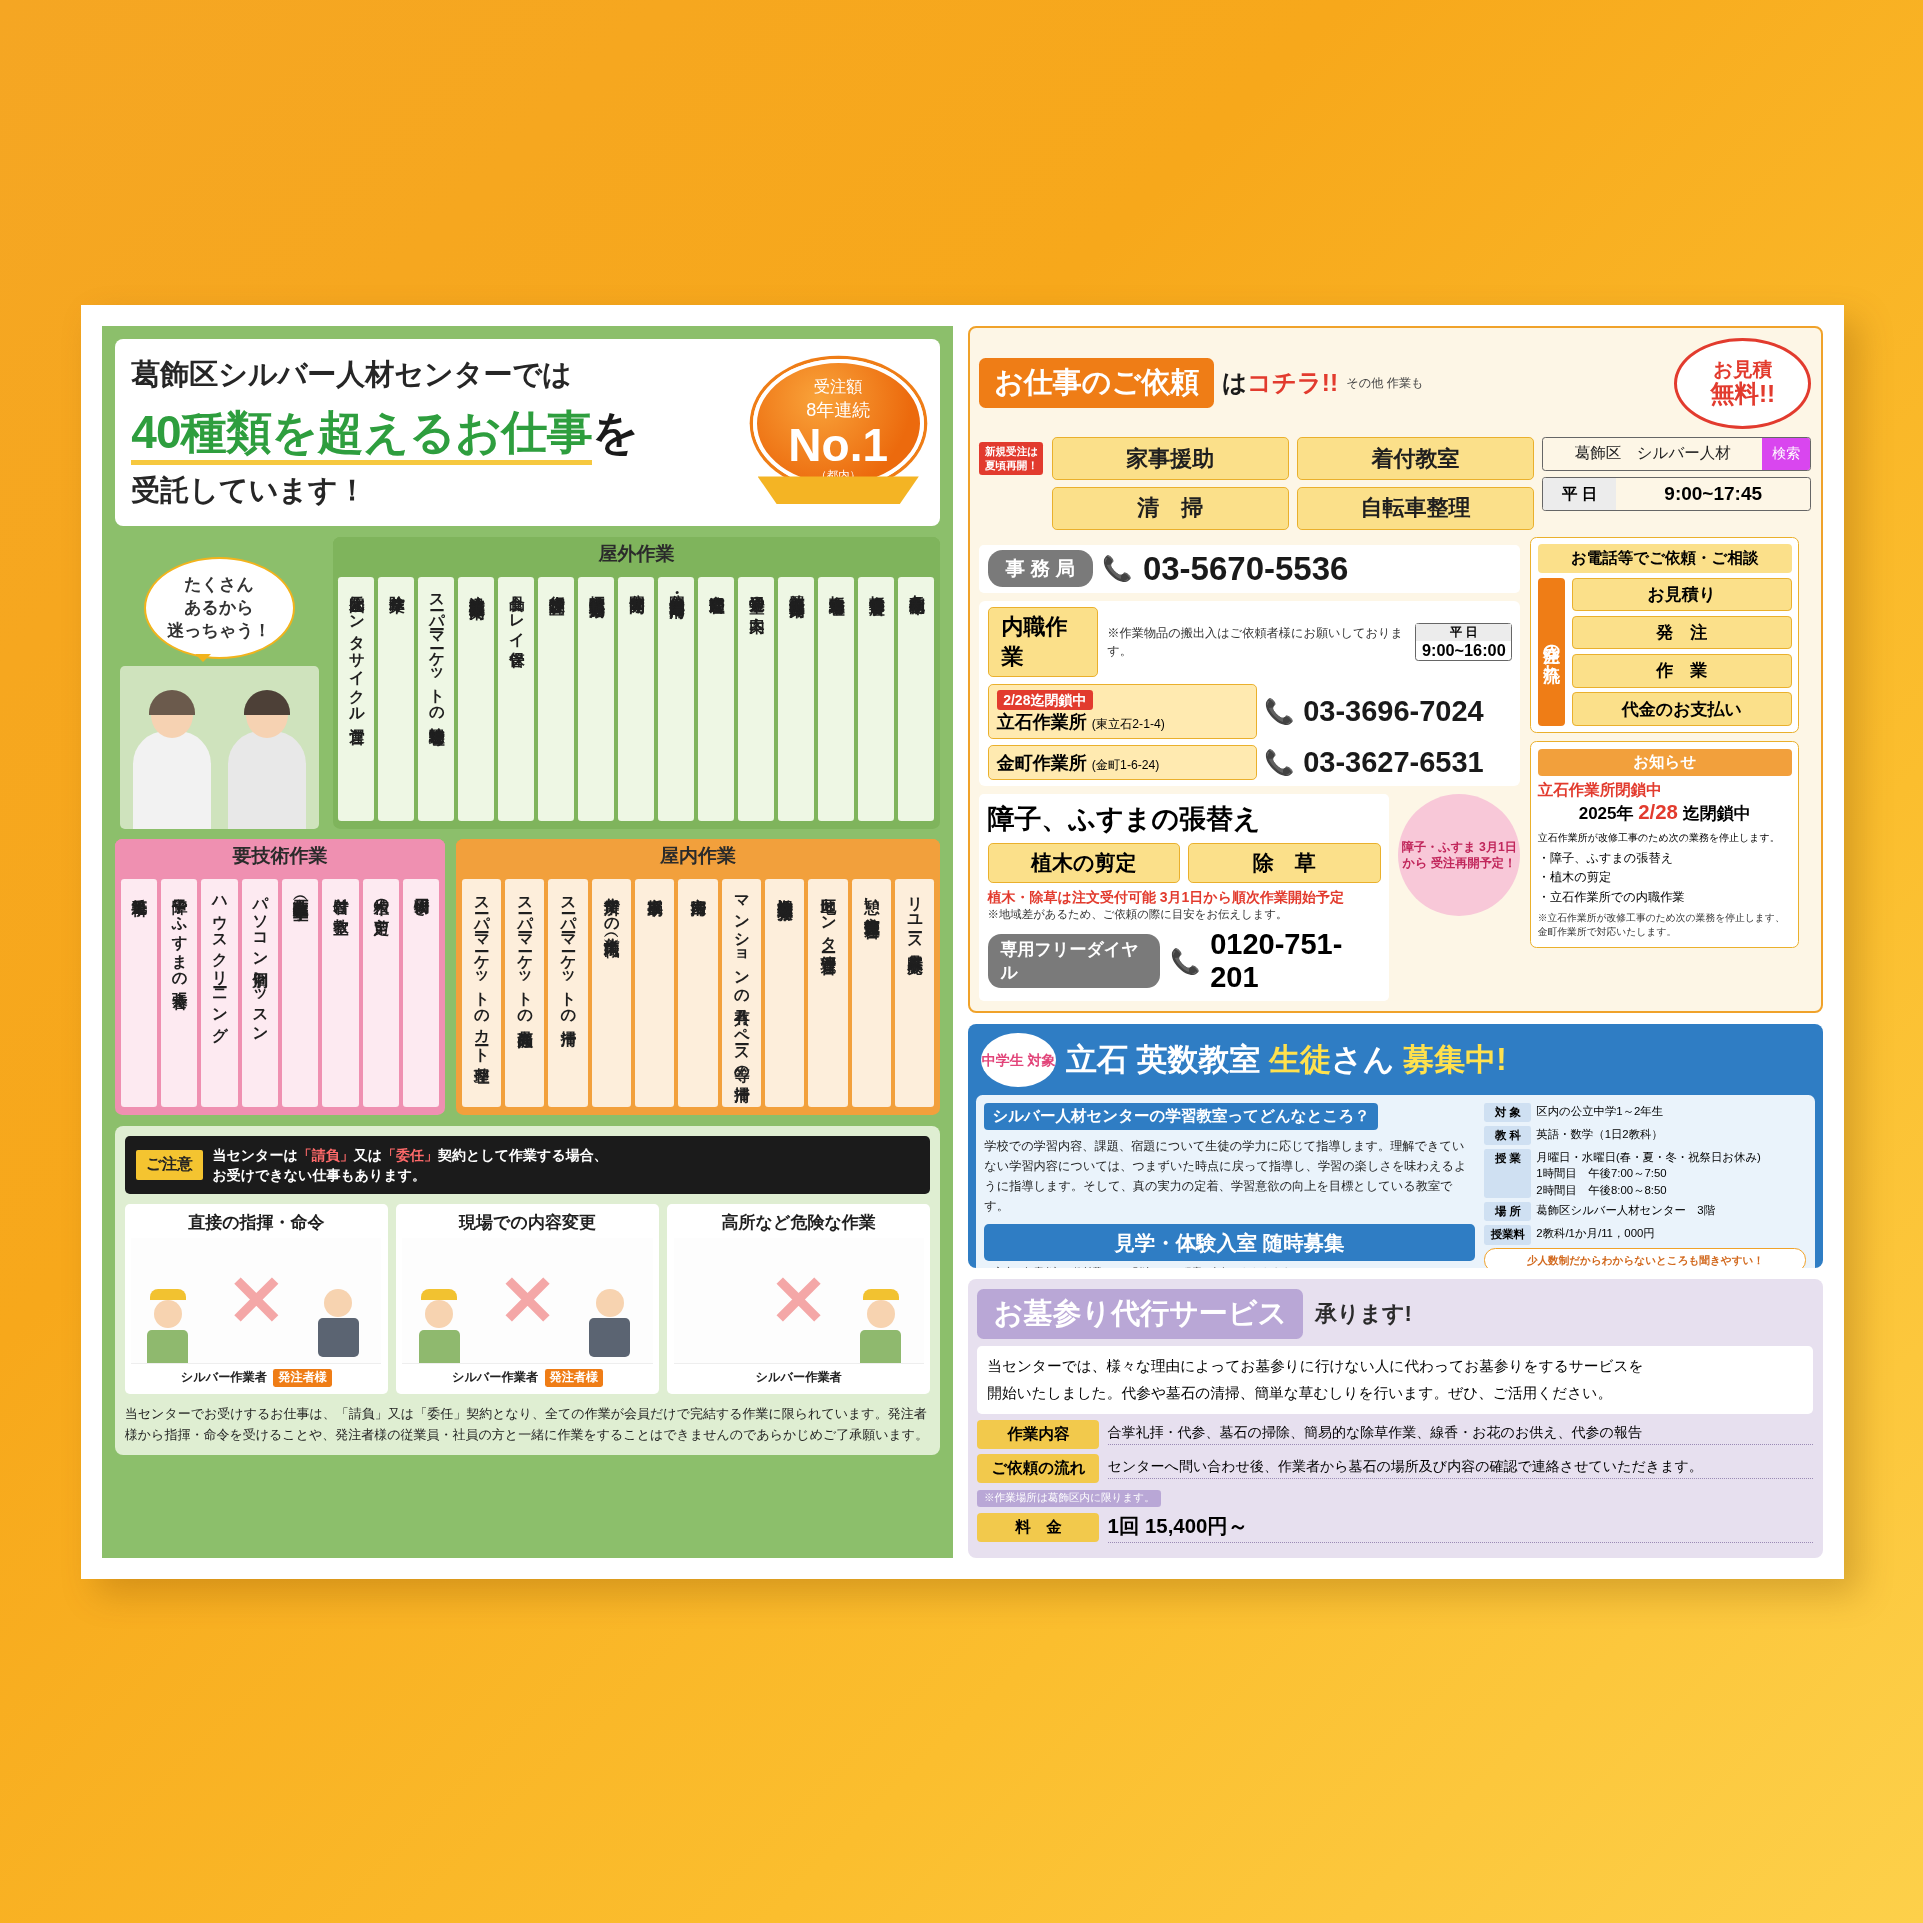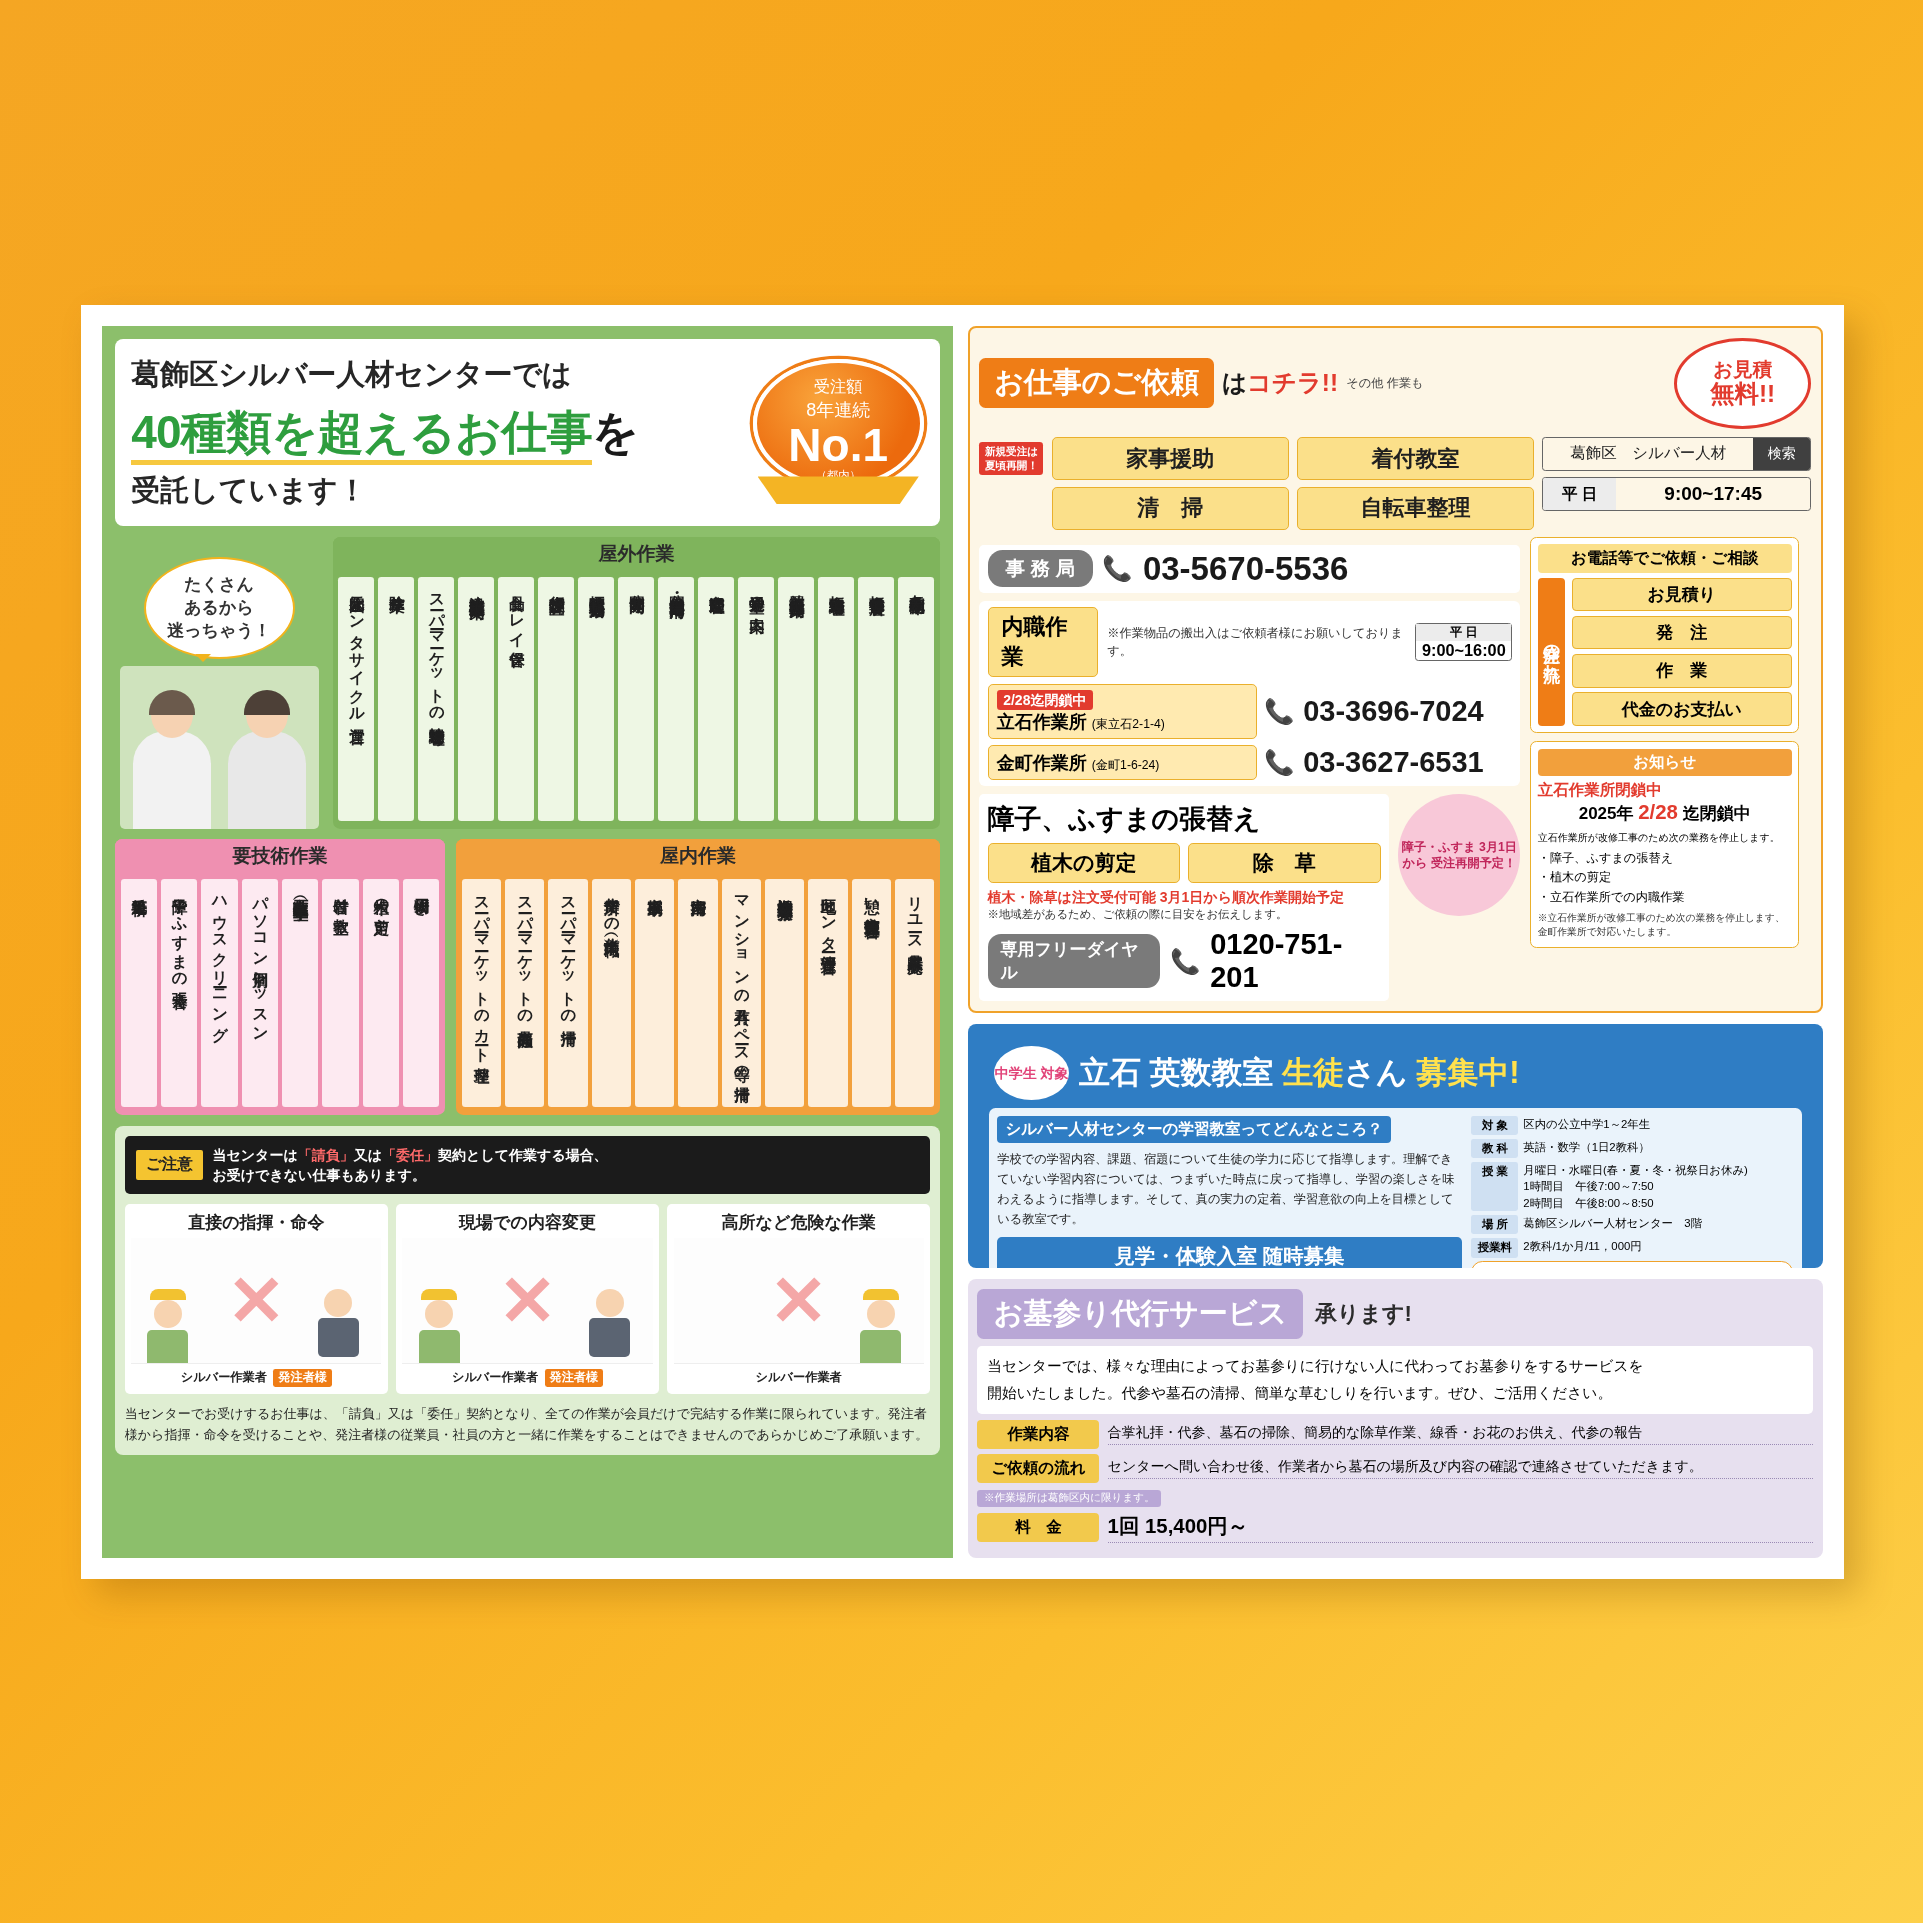--- a/index.html
+++ b/index.html
@@ -128,21 +128,21 @@
   .misc-icon{font-size:12.2px;color:#444;text-align:center;line-height:1.2;}
 
   .svc-grid{ display:flex; gap:8.1px; margin-top:8.1px; align-items:flex-start;}
   .svc-left{flex:1;}
   .svc-row{display:flex;gap:8.1px;margin-bottom:6.5px;align-items:center;}
   .new-tag{background:#e23b2e;color:#fff;font-size:10.6px;font-weight:bold;border-radius:3.3px;padding:3.3px 4.1px;line-height:1.25;text-align:center;width:64px;}
   .svc-btn{flex:1;background:#fbe08a;border:1.6px solid #eab02c;border-radius:4.9px;text-align:center;font-size:22px;font-weight:bold;padding:5.7px 0;color:#1f1f1f;}
   .search-box{width:269px;}
   .search-row{display:flex;border:1.6px solid #666;border-radius:3.3px;overflow:hidden;height:34px;}
   .search-txt{flex:1;font-size:15.5px;display:flex;align-items:center;justify-content:center;color:#222;}
-  .search-btn{width:57px;background:#404040;color:#fff;font-size:14px;display:flex;align-items:center;justify-content:center;}
+  .search-btn{width:48px;background:#d946ef;color:#fff;font-size:14px;display:flex;align-items:center;justify-content:center;}
   .hours-row{display:flex;border:1.6px solid #666;border-radius:3.3px;overflow:hidden;height:34px;margin-top:6.5px;}
   .hours-label{width:73px;background:#ececec;font-size:15.5px;display:flex;align-items:center;justify-content:center;font-weight:bold;}
   .hours-val{flex:1;font-size:19px;font-weight:bold;display:flex;align-items:center;justify-content:center;}
 
   .tel-line{display:flex;align-items:center;gap:9.8px;margin-top:8.1px;background:#fff;border-radius:4.9px;padding:4.9px 8.1px;}
   .tel-tag{background:#7a7a7a;color:#fff;font-size:19.5px;font-weight:bold;border-radius:14.7px;padding:4.9px 18px;}
   .tel-num{font-size:33px;font-weight:bold;color:#1a1a1a;}
   .tel-num.small{font-size:29px;}
   .ph{font-size:24.4px;}
 
@@ -181,21 +181,21 @@
   .notice{width:269px;background:#fff;border:1.6px solid #eab02c;border-radius:6.5px;padding:6.5px;}
   .notice-top{background:#f2a03c;color:#fff;text-align:center;font-size:15.5px;font-weight:bold;border-radius:4.1px;padding:3.3px 0;}
   .notice-red{color:#e23b2e;font-weight:bold;font-size:15.5px;margin-top:4.1px;}
   .notice-date{text-align:center;font-size:17px;font-weight:bold;}
   .notice-date .big{color:#e23b2e;font-size:20.4px;}
   .notice-txt{font-size:10px;line-height:1.6;margin-top:4.1px;}
   .notice-list{font-size:12.2px;line-height:1.6;margin-top:3.3px;}
   .notice-small{font-size:9.8px;line-height:1.5;margin-top:3.3px;color:#333;}
 
   
-  .school{background:#2f7dc4;border-radius:8.1px;padding:15px;overflow:hidden;}
+  .school{background:#2f7dc4;border-radius:8.1px;padding:2px;overflow:hidden;}
   .school-head{display:flex;align-items:center;gap:9.8px;padding:7.3px 11.4px;}
   .sh-tag{background:#fff;color:#e2457a;border-radius:50%;width:75px;height:54px;display:flex;flex-direction:column;align-items:center;justify-content:center;font-size:14px;font-weight:bold;line-height:1.2;}
   .sh-title{color:#fff;font-size:31px;font-weight:bold;}
   .sh-title .yellow{color:#ffe14d;}
   .school-body{background:#eaf3fb;margin:0 6.5px 6.5px;border-radius:6.5px;padding:8.1px;display:flex;gap:9.8px;}
   .sb-left{flex:1;}
   .sb-q{background:#2f7dc4;color:#fff;font-size:15.5px;font-weight:bold;border-radius:4.1px;padding:3.3px 8.1px;display:inline-block;}
   .sb-p{font-size:12.2px;line-height:1.65;margin-top:5.7px;color:#1f1f1f;}
   .sb-cta{background:#2f7dc4;color:#fff;font-size:20.4px;font-weight:bold;text-align:center;border-radius:4.9px;padding:4.9px 0;margin-top:7.3px;}
   .sb-note{font-size:9.8px;margin-top:4.1px;color:#333;}

